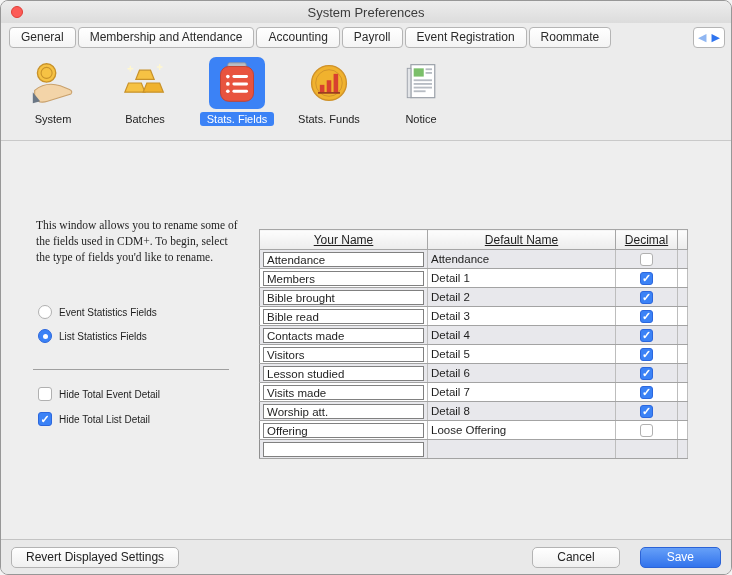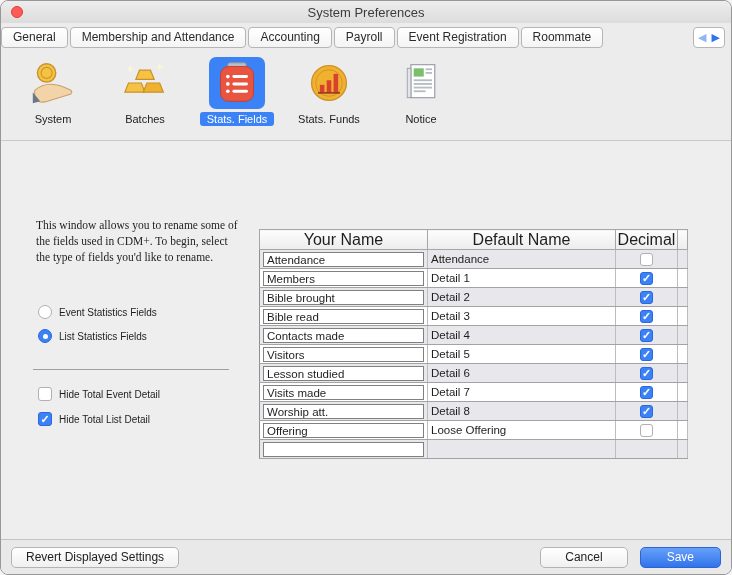--- a/index.html
+++ b/index.html
@@ -20,21 +20,21 @@
   }
   .title { font-size:13px; color:#3c3c3c; font-weight:500; }
   .traffic {
     position:absolute; left:10px; top:5px; width:12px; height:12px;
     border-radius:50%; background:#fc5b57; border:1px solid #df3e36;
   }
 
   
   .tabstrip {
     flex:0 0 28px; display:flex; align-items:center;
-    padding:3px 6px 3px 0; background:#ececec;
+    padding:3px 6px 3px 8px; background:#ececec;
   }
   .tabs { display:flex; gap:2px; }
   .tab {
     height:21px; display:flex; align-items:center; padding:0 11px;
     background:linear-gradient(#ffffff,#f4f4f4);
     border:1px solid #b5b5b5; border-radius:4px;
     font-size:12px; color:#2b2b2b; white-space:nowrap; cursor:default;
   }
   .tab.selected {
     background:#cfe1fb; border-color:#8fb0e8; color:#1f5ccc;
@@ -94,42 +94,42 @@
   .cb.checked { background:var(--accent); border-color:#2c67dd; }
   .cb.checked::after { content:"✓"; font-weight:bold; }
 
   
   .table-wrap { position:absolute; left:258px; top:88px; }
   table.fields {
     border-collapse:collapse; background:#fff; table-layout:fixed; width:428px;
     border:1px solid #8f8f8f;
   }
   table.fields th {
-    height:20px; font-size:16px; font-weight:normal; color:#1e1e1e;
+    height:20px; font-size:12px; font-weight:normal; color:#1e1e1e;
     background:linear-gradient(#fdfdfd,#ececec);
-    border:1px solid #a6a6a6; overflow:hidden; white-space:nowrap;
+    border:1px solid #a6a6a6; overflow:hidden; white-space:nowrap;text-decoration:underline;
   }
   table.fields td {
     height:19px; font-size:11.5px; color:#1e1e1e;
     border-right:1px solid #bdbdbd; border-bottom:1px solid #a3a3a3;
     padding:0 3px; overflow:hidden; white-space:nowrap; vertical-align:middle;
   }
   tr.odd  td { background:#e8e8ec; }
   tr.even td { background:#ffffff; }
   .name-box {
     height:15px; line-height:14px; background:#fff; border:1px solid #808080;
     font-size:11.5px; padding:0 3px; overflow:hidden; white-space:nowrap;
   }
   td.cb-cell { text-align:center; }
   td.cb-cell .cb { display:inline-flex; vertical-align:middle; width:13px; height:13px; }
 
   
   .footer {
     flex:0 0 35px; border-top:1px solid #c3c3c3; background:#e9e9e9;
-    display:flex; align-items:center; padding:0 10px;
+    display:flex; align-items:center; padding:0 10px;gap:8px;
   }
   .btn {
     height:21px; border-radius:5px; border:1px solid #b3b3b3;
     background:linear-gradient(#ffffff,#f0f0f0);
     font-size:12px; color:#222; padding:0 14px; font-family:inherit;
   }
   .btn.cancel { margin-left:auto; padding:0 24px; }
   .btn.save {
     margin-left:12px; padding:0 26px; color:#fff;
     background:linear-gradient(#66a0f8,#3273ec); border-color:#2c63d6;

